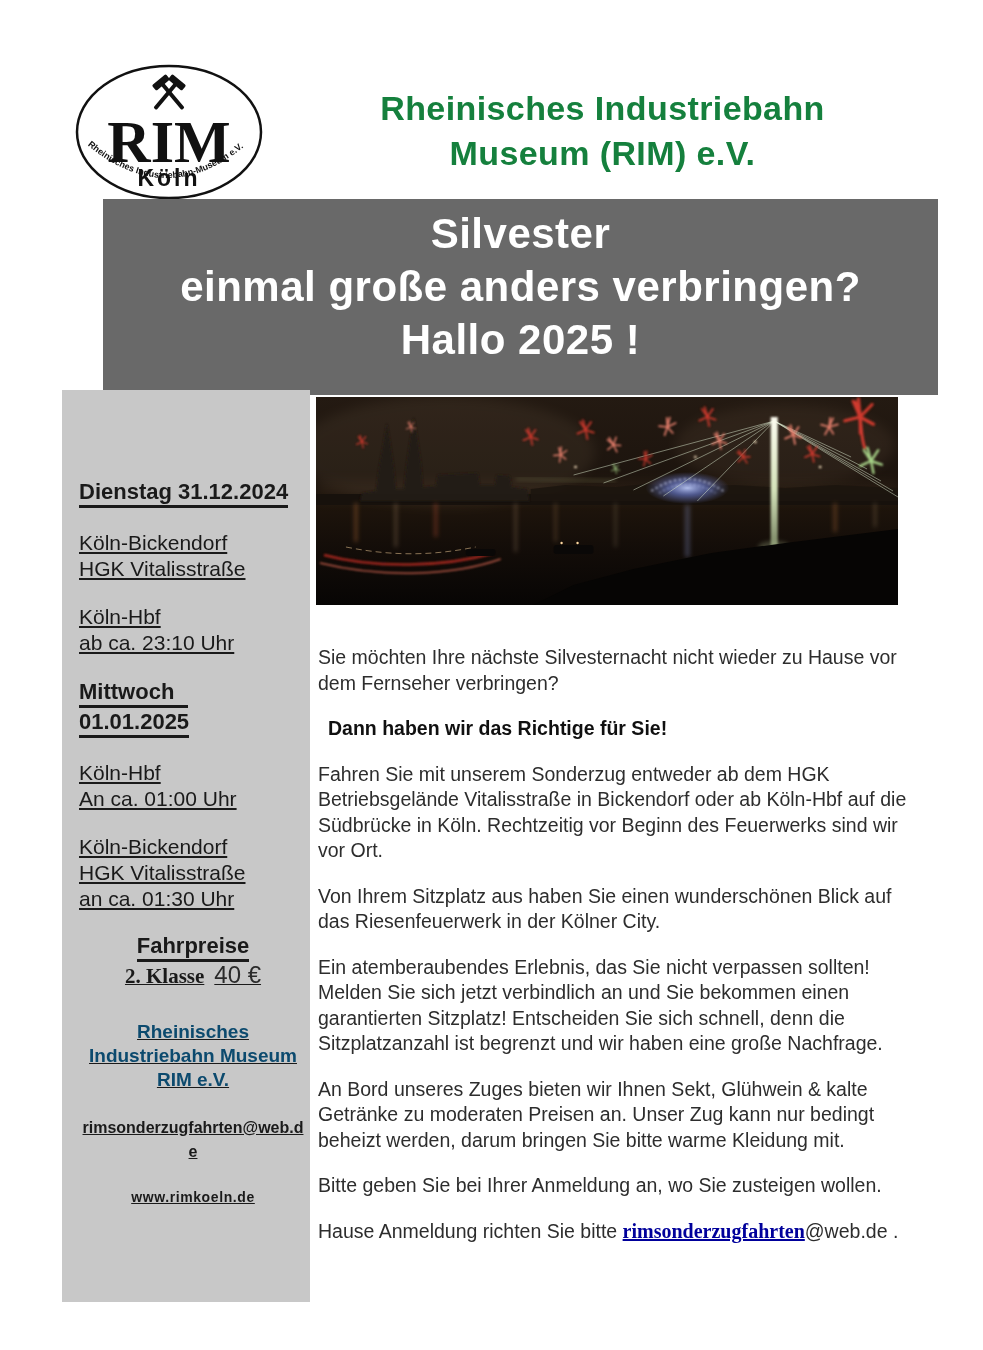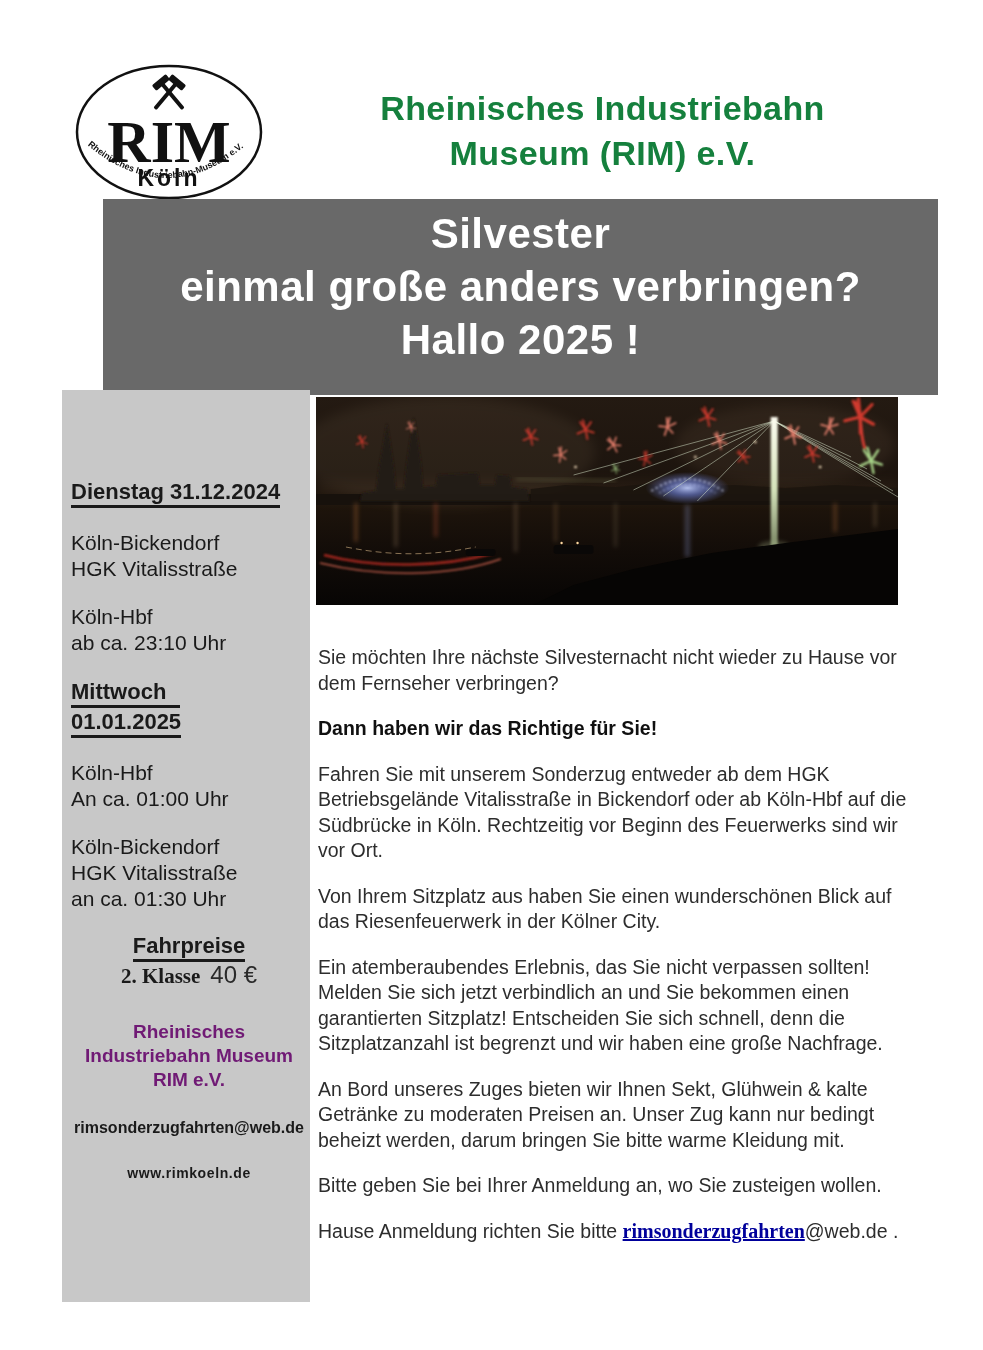--- a/index.html
+++ b/index.html
@@ -11,41 +11,41 @@
   .title{position:absolute;left:295px;top:86px;width:615px;text-align:center;
          font-weight:bold;font-size:34px;line-height:45px;color:#15803d;letter-spacing:.4px;}
 
   
   .banner{position:absolute;left:63px;top:199px;width:835px;height:196px;background:#696969;
           text-align:center;box-sizing:border-box;padding-top:8px;margin-left:40px;}
   .banner div{color:#fff;font-weight:bold;font-size:42px;line-height:53px;letter-spacing:.5px;}
 
   
   .sidebar{position:absolute;left:62px;top:390px;width:248px;height:912px;background:#c8c8c8;
-           box-sizing:border-box;padding:88px 3px 0 9px;font-size:21px;line-height:26px;color:#1a1a1a;}
+           box-sizing:border-box;padding:88px 3px 0 17px;font-size:21px;line-height:26px;color:#1a1a1a;text-decoration:underline;}
   .sb-h{font-weight:bold;font-size:22px;line-height:27px;}
   .sb-h .u{border-bottom:3px solid #1a1a1a;display:inline-block;padding-bottom:0px;}
   .sb-h .pad{padding-right:14px;}
   .sb-block{margin-top:22px;}
   .fares-block{margin-top:20px;text-align:center;}
   .price-line{font-size:19px;}
   .klasse{font-family:"Liberation Serif",serif;font-weight:bold;font-size:21px;}
   .price{margin-left:10px;font-size:24px;color:#2a2a2a;}
-  .contact-org{margin-top:30px;text-align:center;font-weight:bold;font-size:19px;line-height:24px;color:#701a75;}
+  .contact-org{margin-top:30px;text-align:center;font-weight:bold;font-size:19px;line-height:24px;color:#0c4a6e;}
   .contact-email{margin-top:24px;text-align:center;font-weight:bold;font-size:16px;line-height:24px;word-break:break-all;}
   .contact-web{margin-top:20px;text-align:center;font-weight:bold;font-size:14px;letter-spacing:.6px;}
 
   
   .photo{position:absolute;left:316px;top:397px;width:582px;height:208px;}
   .photo svg{display:block;width:100%;height:100%;}
 
   
   .main{position:absolute;left:318px;top:645px;width:592px;font-size:19.5px;line-height:25.5px;color:#2d2d2d;}
   .main p{margin:0 0 20px 0;}
-  .main p.bold-p{font-weight:bold;color:#101010;}
+  .main p.bold-p{font-weight:bold;color:#101010;margin-left:10px;}
   .mail-link{color:#00009b;font-family:"Liberation Serif",serif;font-weight:bold;
              text-decoration:underline;cursor:pointer;font-size:20px;}
 </style>
 </head>
 <body>
 
 <div class="page">
 
   <div class="logo">
     <svg viewBox="0 0 198 152" xmlns="http://www.w3.org/2000/svg">

